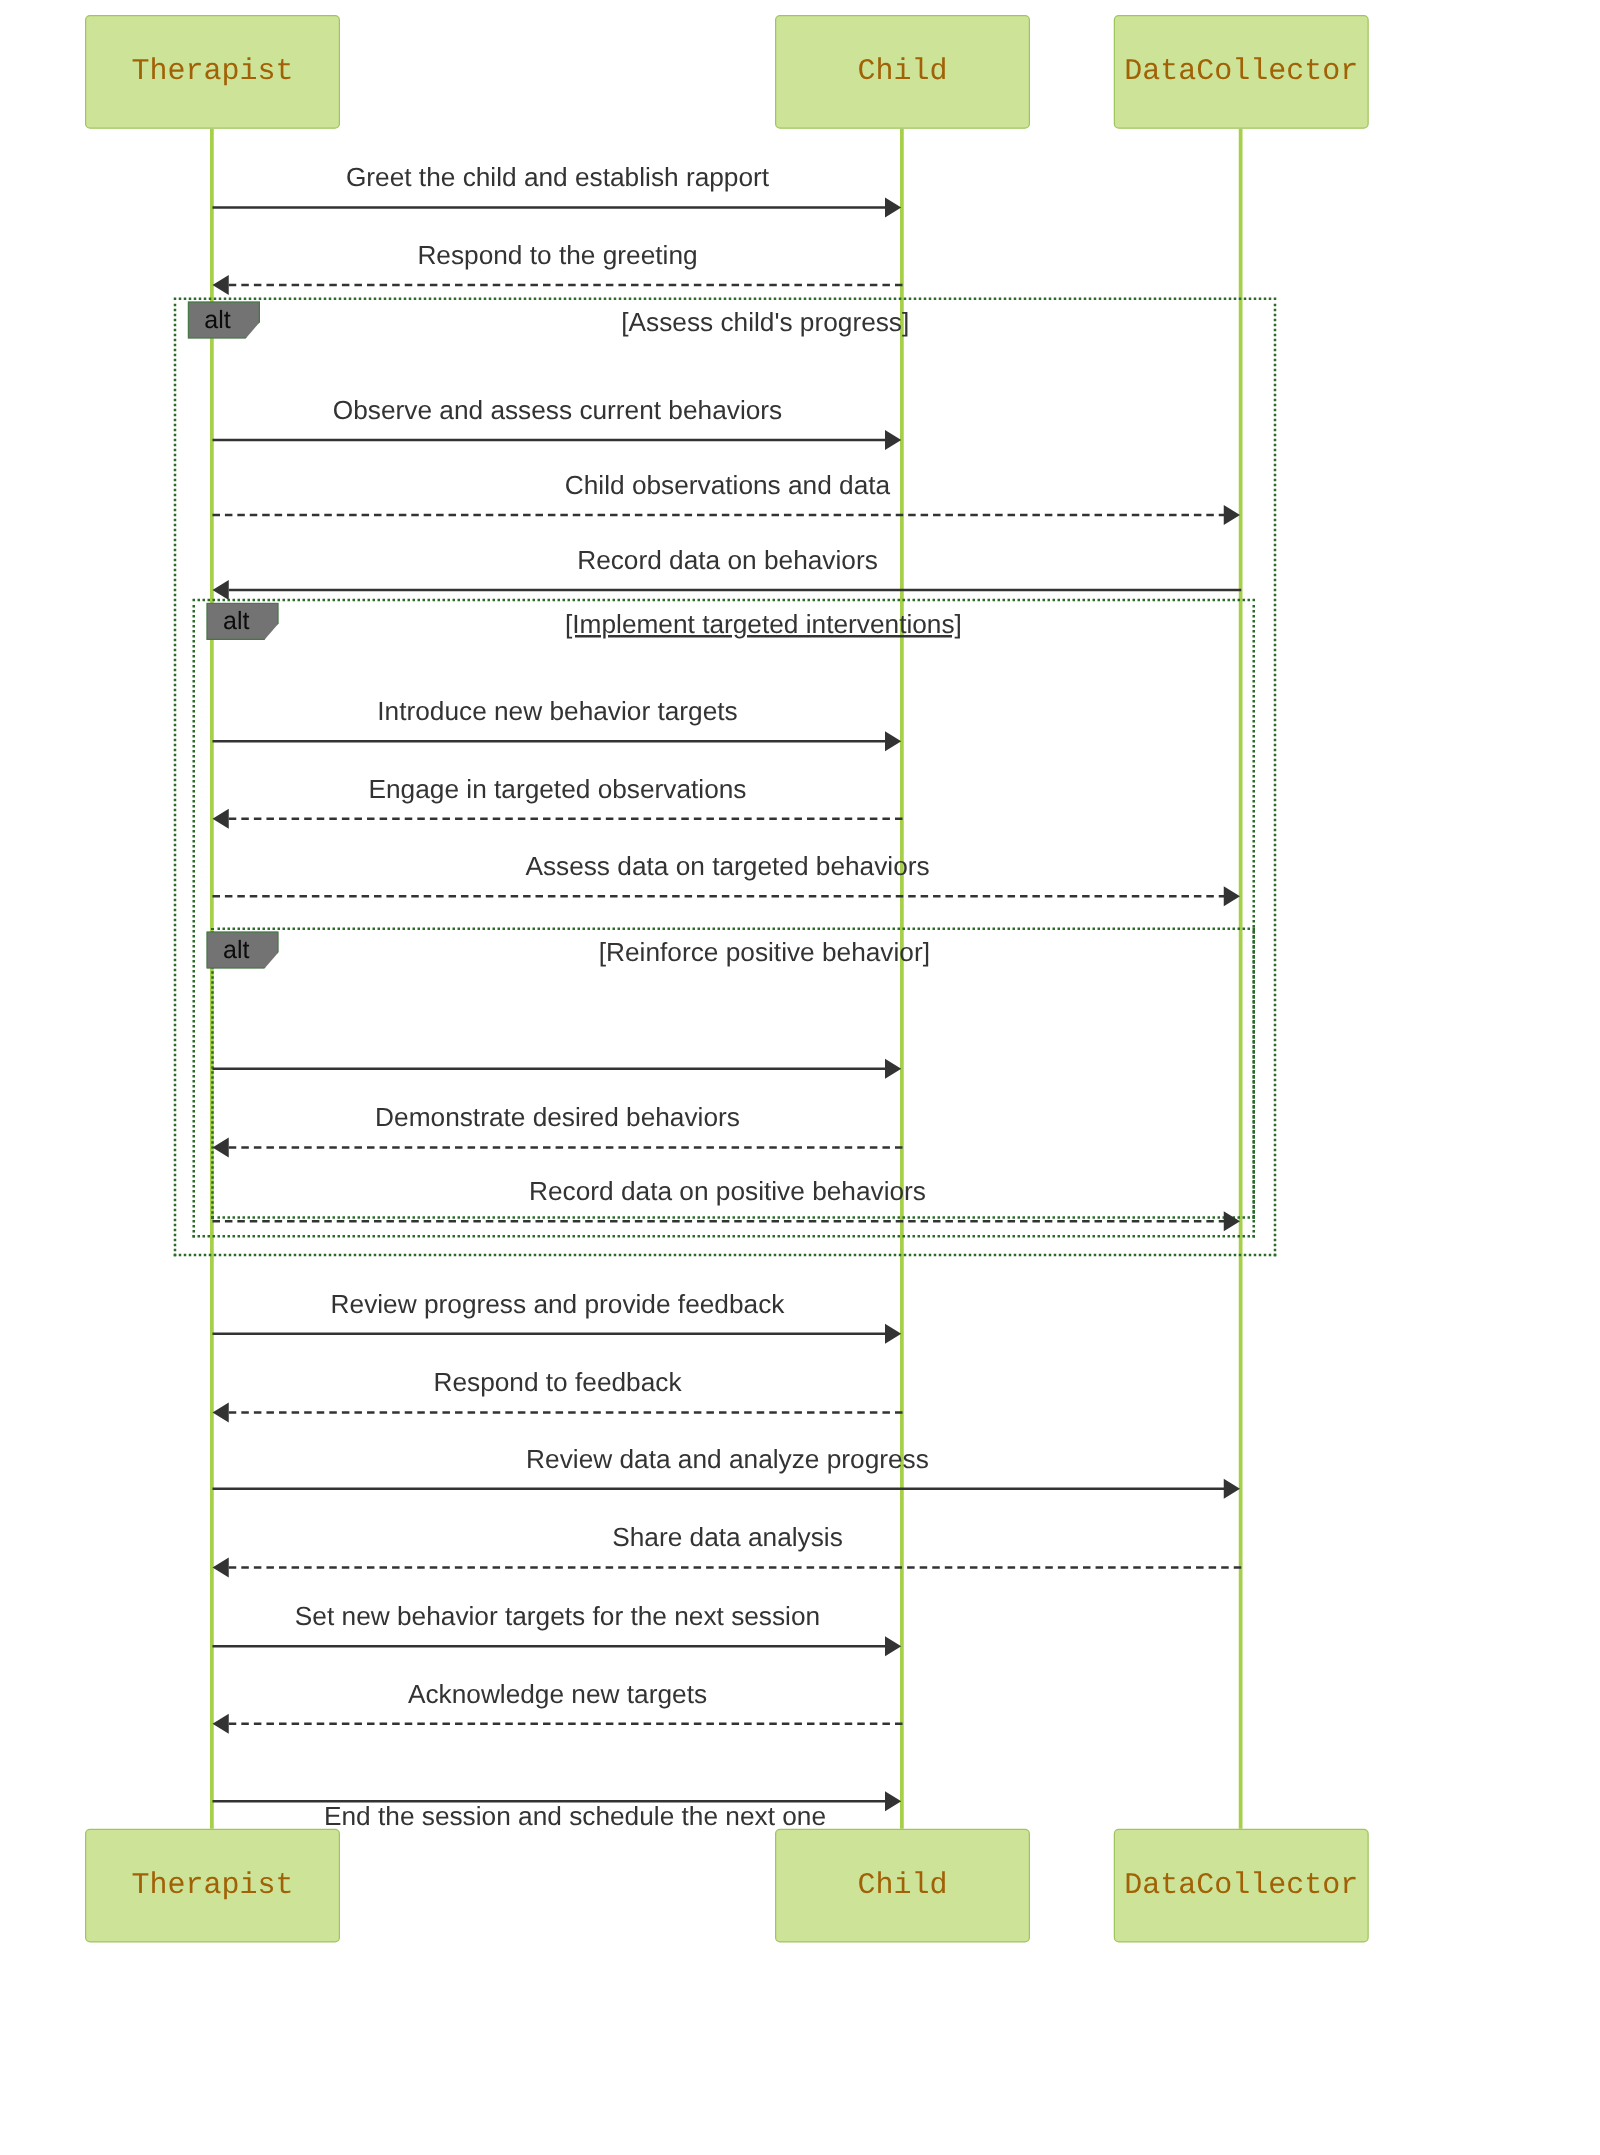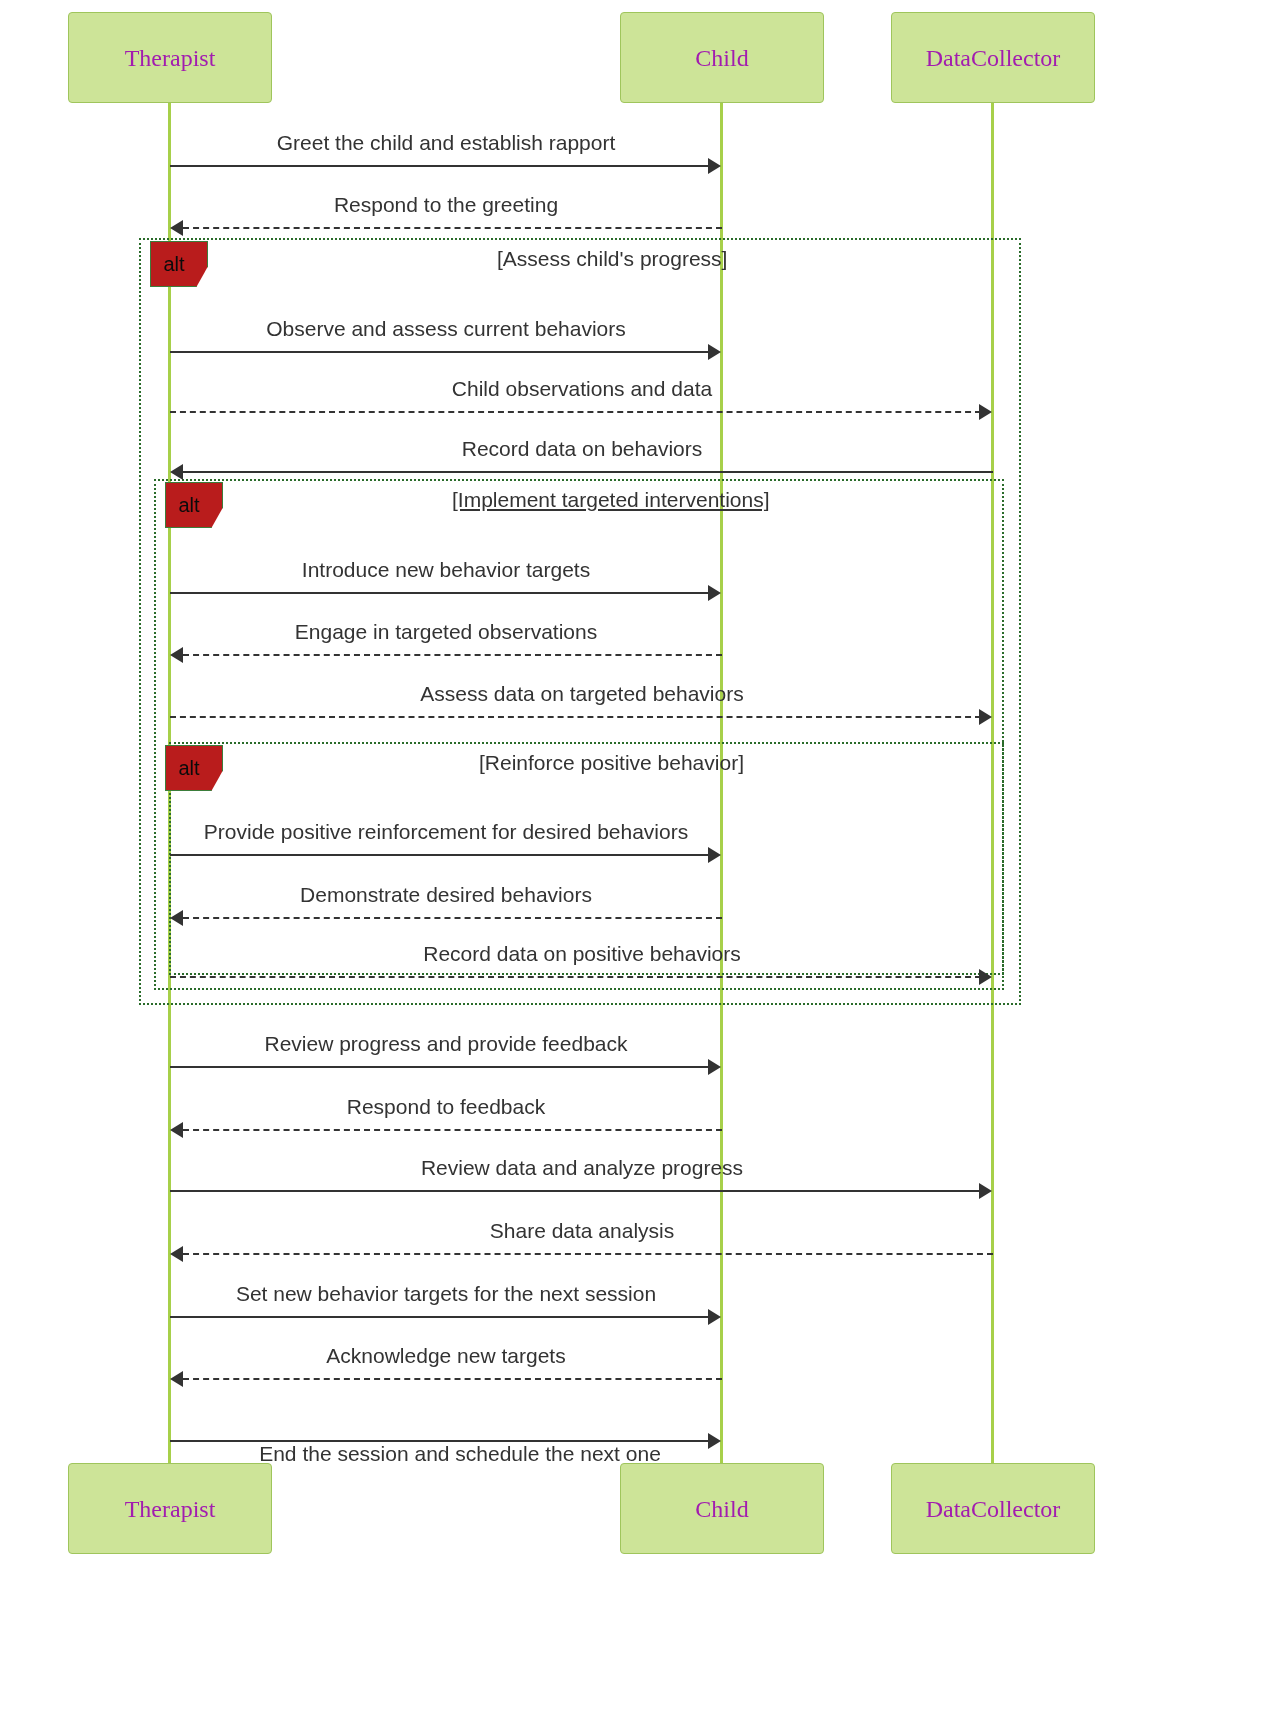--- a/index.html
+++ b/index.html
@@ -25,46 +25,46 @@
     background: #cde498;
     border: 1px solid #9fc55c;
     border-radius: 4px;
     display: flex;
     align-items: center;
     justify-content: center;
     box-sizing: border-box;
   }
   .actor-label {
     font-size: 24px;
-    color: #a21caf;
-    font-family: Liberation Serif, serif;
+    color: #a16207;
+    font-family: Liberation Mono, monospace;
     line-height: 1;
     white-space: nowrap;
   }
 
   
   .lifeline {
     position: absolute;
     width: 3px;
     background: #a7d04a;
   }
 
   
   .alt-frame {
     position: absolute;
     border: 2px dotted #2a6b2a;
     box-sizing: border-box;
     background: transparent;
   }
   .alt-tab {
     position: absolute;
-    background: #b91c1c;
+    background: #737373;
     border: 1px solid #3b7d3b;
     box-sizing: border-box;
-    height: 46px;
+    height: 30px;
     display: flex;
     align-items: center;
     justify-content: center;
     clip-path: polygon(0 0, 100% 0, 100% 55%, 80% 100%, 0 100%);
   }
   .alt-tab-label {
     font-size: 20px;
     color: #0b0b0b;
     line-height: 1;
     padding-right: 10px;
@@ -173,21 +173,20 @@
   <div class="arrow-head right" style="left:708px; top:585px;"></div>
 
   <div class="msg-label" style="left:446px; top:621px;">Engage in targeted observations</div>
   <div class="msg-line dashed" style="left:183px; top:654px; width:539px;"></div>
   <div class="arrow-head left" style="left:170px; top:647px;"></div>
 
   <div class="msg-label" style="left:582px; top:683px;">Assess data on targeted behaviors</div>
   <div class="msg-line dashed" style="left:170px; top:716px; width:811px;"></div>
   <div class="arrow-head right" style="left:979px; top:709px;"></div>
 
-  <div class="msg-label" style="left:446px; top:821px;">Provide positive reinforcement for desired behaviors</div>
   <div class="msg-line" style="left:170px; top:854px; width:540px;"></div>
   <div class="arrow-head right" style="left:708px; top:847px;"></div>
 
   <div class="msg-label" style="left:446px; top:884px;">Demonstrate desired behaviors</div>
   <div class="msg-line dashed" style="left:183px; top:917px; width:539px;"></div>
   <div class="arrow-head left" style="left:170px; top:910px;"></div>
 
   <div class="msg-label" style="left:582px; top:943px;">Record data on positive behaviors</div>
   <div class="msg-line dashed" style="left:170px; top:976px; width:811px;"></div>
   <div class="arrow-head right" style="left:979px; top:969px;"></div>

